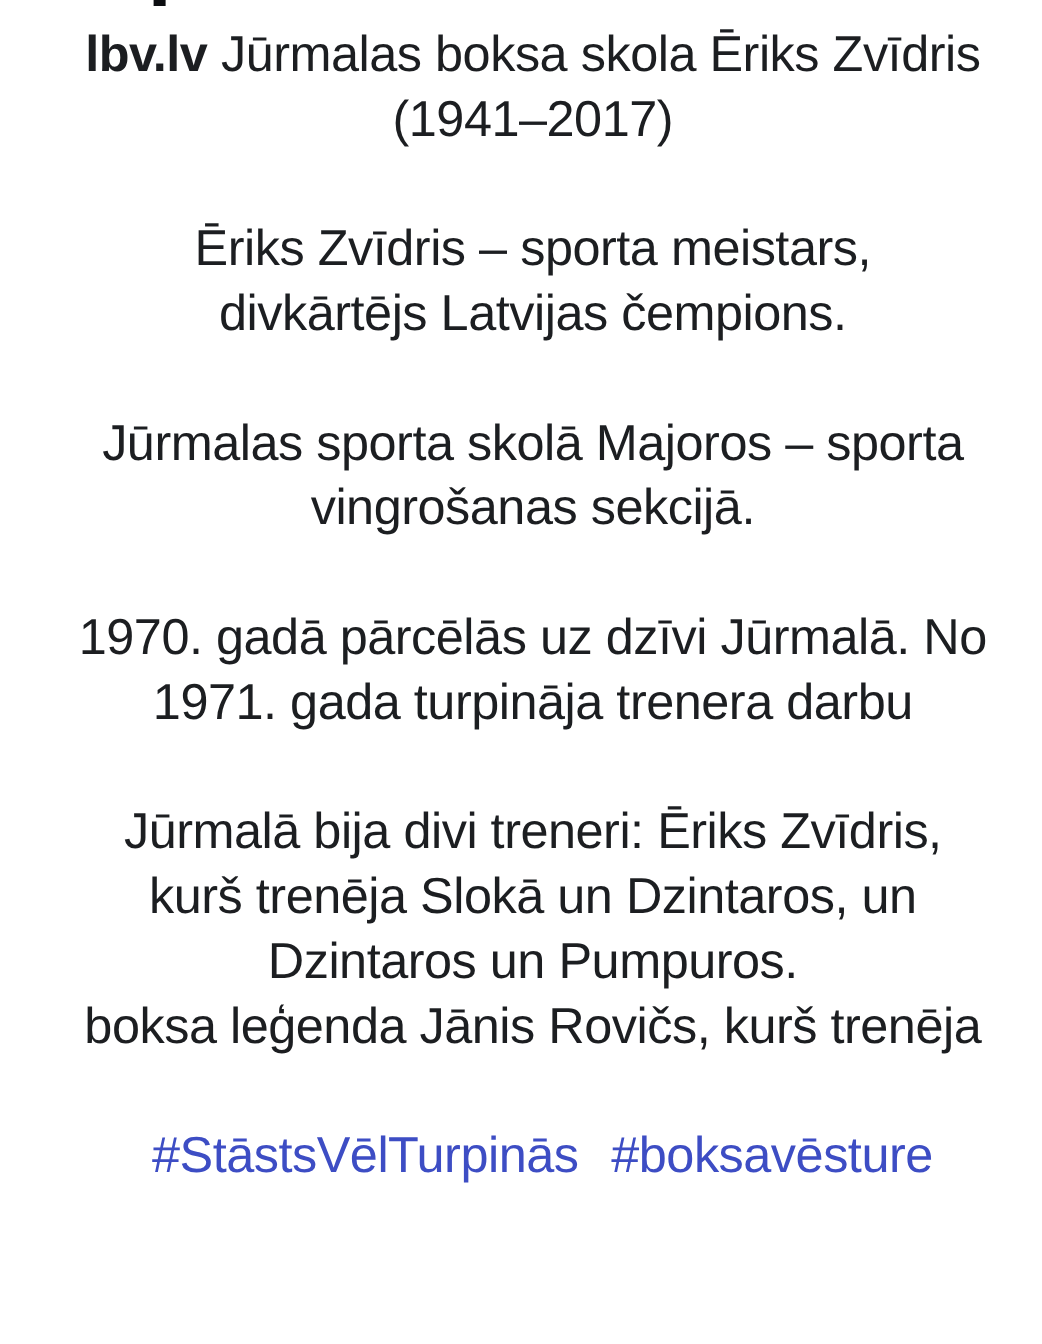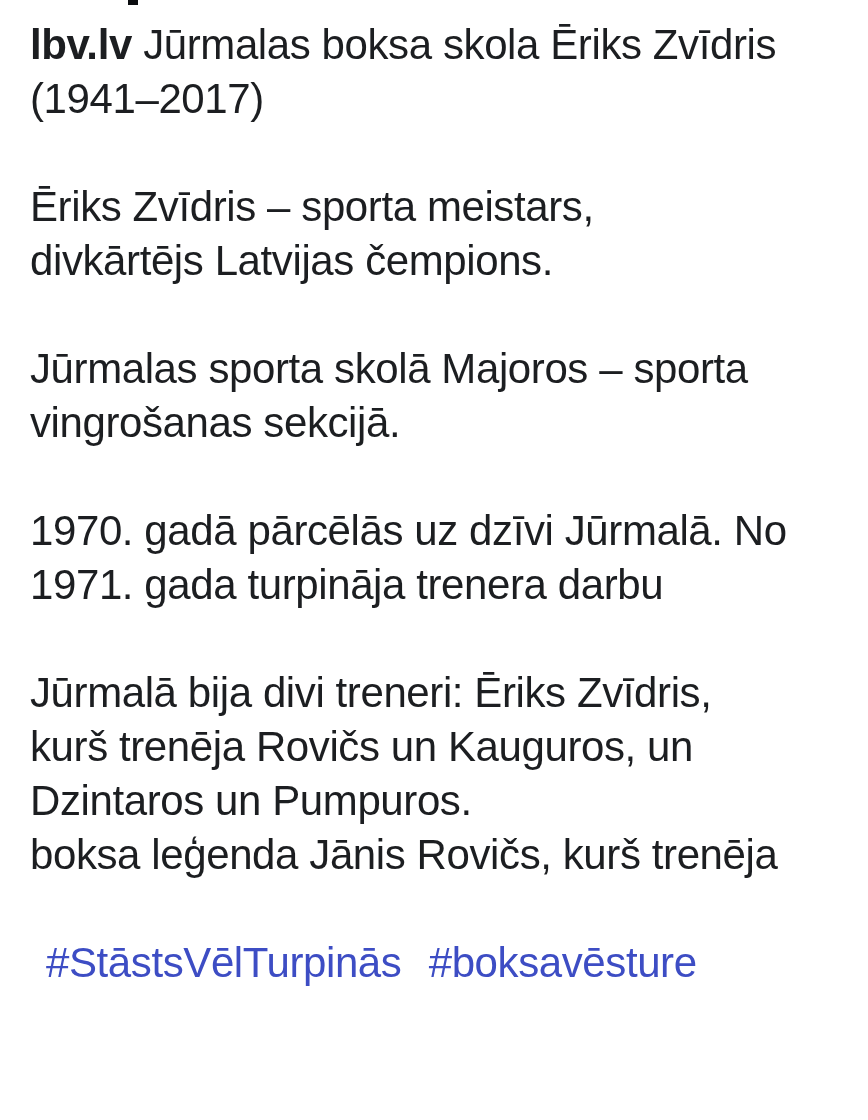--- a/index.html
+++ b/index.html
@@ -35,20 +35,21 @@
   }
   .para {
     margin: 0 0 54px 0;
   }
   .para:last-child {
     margin-bottom: 0;
   }
   .line {
     display: block;
     white-space: nowrap;
+    text-align: center;
   }
   .author {
     font-weight: 700;
     color: #1c1e21;
     text-decoration: none;
     cursor: pointer;
   }
   .hashtags a {
     color: #3d4dc4;
     text-decoration: none;
@@ -78,21 +79,21 @@
     <span class="line">vingrošanas sekcijā.</span>
   </p>
 
   <p class="para">
     <span class="line">1970. gadā pārcēlās uz dzīvi Jūrmalā. No</span>
     <span class="line">1971. gada turpināja trenera darbu</span>
   </p>
 
   <p class="para">
     <span class="line">Jūrmalā bija divi treneri: Ēriks Zvīdris,</span>
-    <span class="line">kurš trenēja Rovičs un Kauguros, un</span>
+    <span class="line">kurš trenēja Slokā un Dzintaros, un</span>
     <span class="line">Dzintaros un Pumpuros.</span>
     <span class="line">boksa leģenda Jānis Rovičs, kurš trenēja</span>
   </p>
 
   <p class="para hashtags">
     <span class="line"><a>#StāstsVēlTurpinās</a> <a>#boksavēsture</a></span>
   </p>
 
 </div>
 

